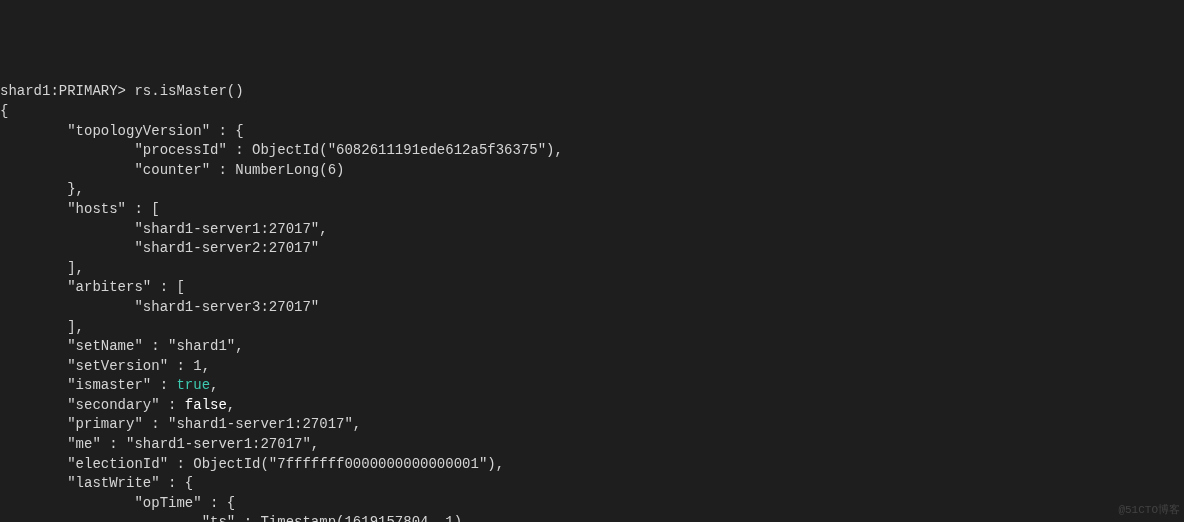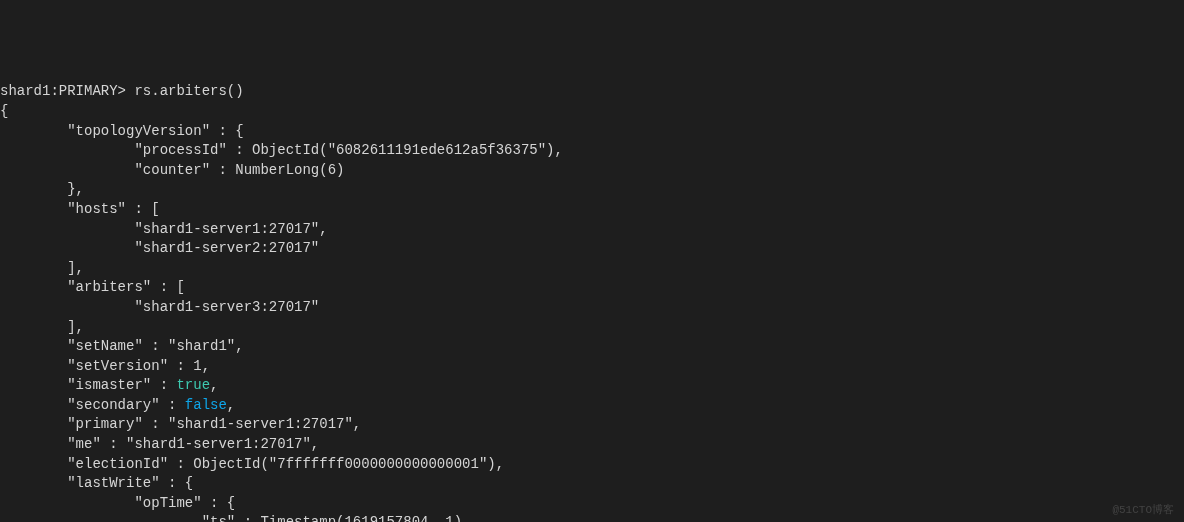--- a/index.html
+++ b/index.html
@@ -18,38 +18,38 @@
       overflow: hidden;
       width: 1184px;
       height: 522px;
       position: relative;
     }
     .true-val {
       color: #3dc9b0;
       text-align: center;
     }
     .false-val {
-      color: #0ea5e9;
+      color: #ffffff;
     }
     .watermark {
       position: absolute;
       bottom: 4px;
-      right: 10px;
+      right: 4px;
       color: #666;
       font-size: 11px;
       opacity: 0.5;
       text-align: right;
     }
   </style>
 </head>
 <body>
 
 
 
-<div><span>shard1:PRIMARY&gt; </span><span>rs.arbiters()</span>
+<div><span>shard1:PRIMARY&gt; </span><span>rs.isMaster()</span>
 <span>{</span>
 <span>        "topologyVersion" : {</span>
 <span>                "processId" : ObjectId("6082611191ede612a5f36375"),</span>
 <span>                "counter" : NumberLong(6)</span>
 <span>        },</span>
 <span>        "hosts" : [</span>
 <span>                "shard1-server1:27017",</span>
 <span>                "shard1-server2:27017"</span>
 <span>        ],</span>
 <span>        "arbiters" : [</span>

